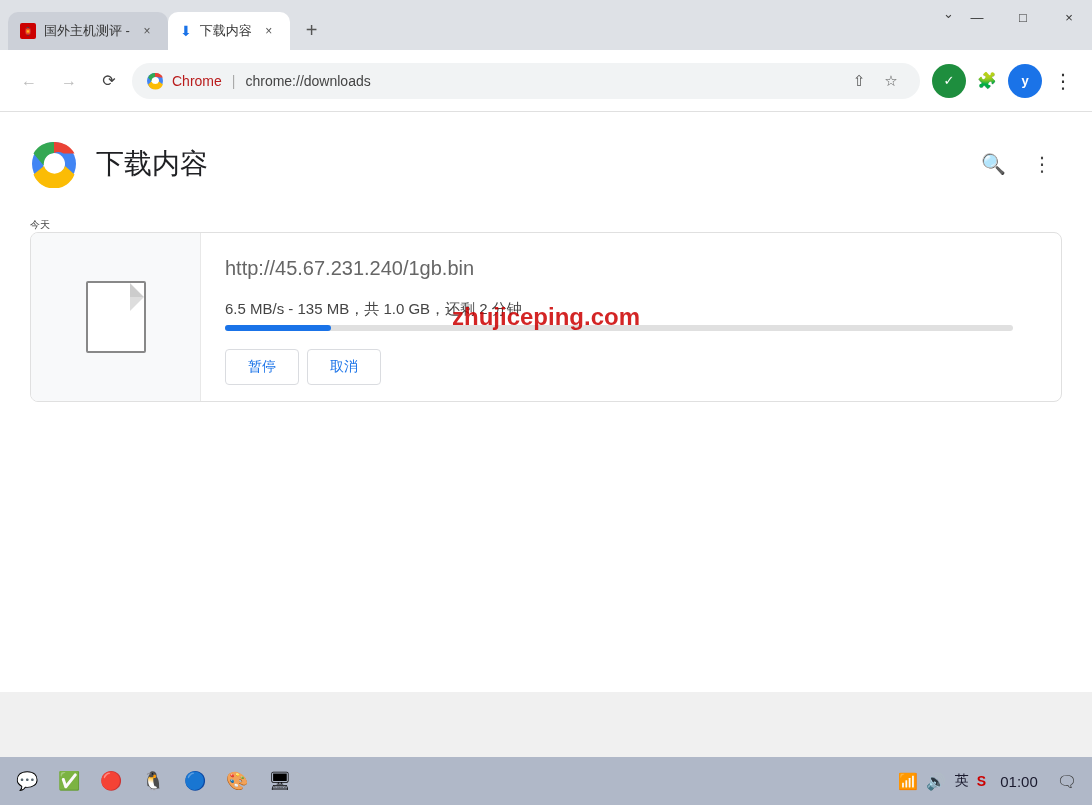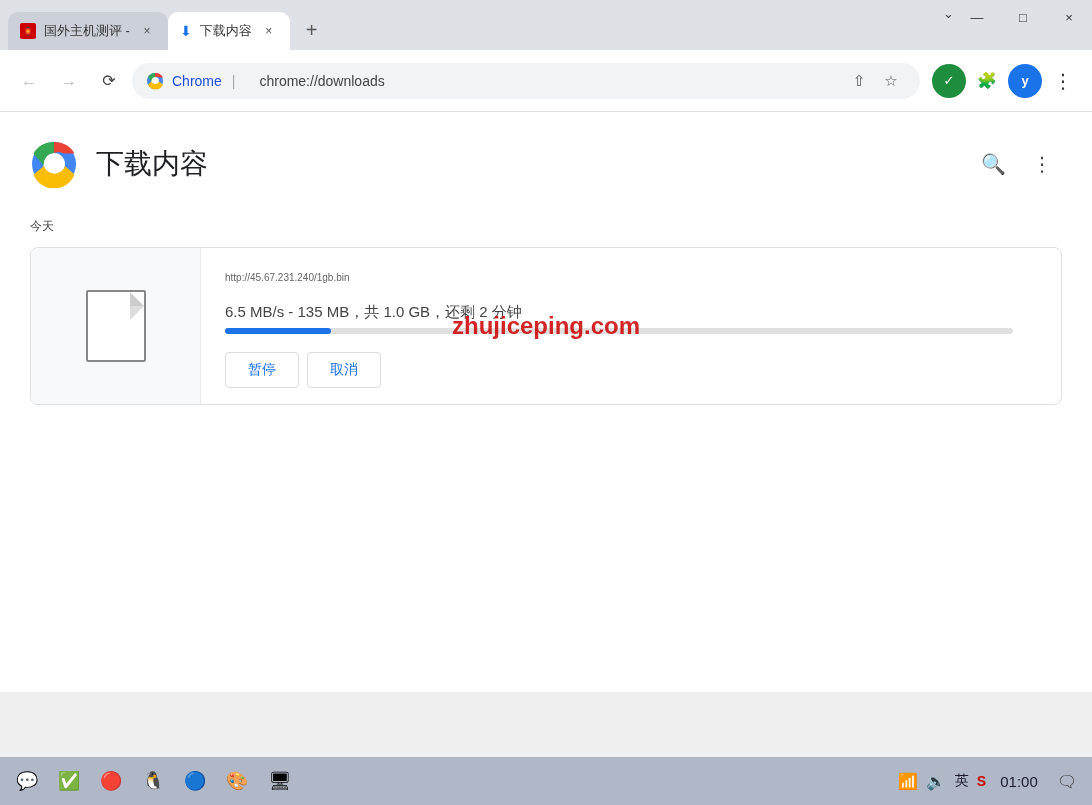--- a/index.html
+++ b/index.html
@@ -146,30 +146,29 @@
       gap: 8px;
       font-size: 14px;
       color: #222;
     }
     .url-site-icon {
       width: 18px;
       height: 18px;
       flex-shrink: 0;
     }
     .url-site-name {
-      color: #1d4ed8;
+      color: #b91c1c;
       font-weight: 500;
     }
     .url-divider {
       color: #aaa;
       margin: 0 2px;
     }
     .url-full {
       color: #444;
-      margin-left: 14px;
     }
     .url-actions {
       display: flex;
       align-items: center;
       gap: 2px;
       margin-left: auto;
     }
     .url-icon-btn {
       width: 30px;
       height: 30px;
@@ -258,23 +257,22 @@
       font-size: 20px;
       color: #444;
       cursor: pointer;
     }
 
     
     .downloads-body {
       padding: 10px 30px 20px;
     }
     .section-label {
-      font-size: 12px;
-      color: #444;
-      margin-bottom: 12px;
+      font-size: 10px;
+      color: #444;
       font-weight: 500;
     }
     .download-card {
       background: #ffffff;
       border: 1px solid #e0e0e0;
       border-radius: 8px;
       display: flex;
       overflow: hidden;
       position: relative;
     }
@@ -328,21 +326,21 @@
     }
     .download-filename {
       color: #1a73e8;
       font-size: 17px;
       font-weight: 500;
       margin-bottom: 8px;
       cursor: pointer;
     }
     .download-url {
       color: #666;
-      font-size: 10px;
+      font-size: 20px;
       margin-bottom: 20px;
     }
     .download-speed {
       color: #444;
       font-size: 15px;
       margin-bottom: 6px;
     }
     .progress-bar-container {
       height: 6px;
       background: #e0e0e0;

